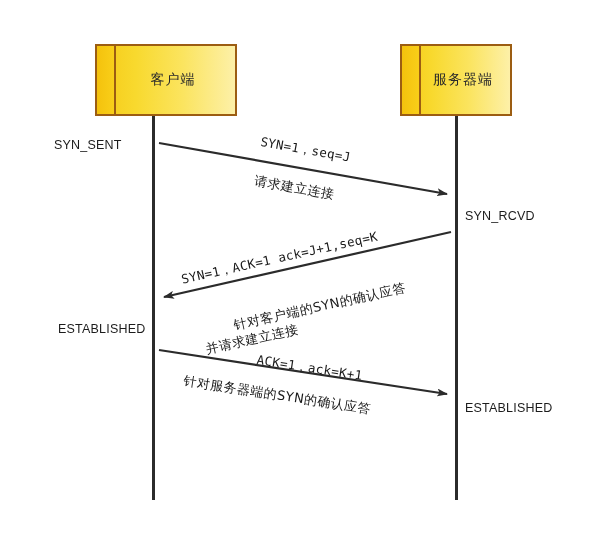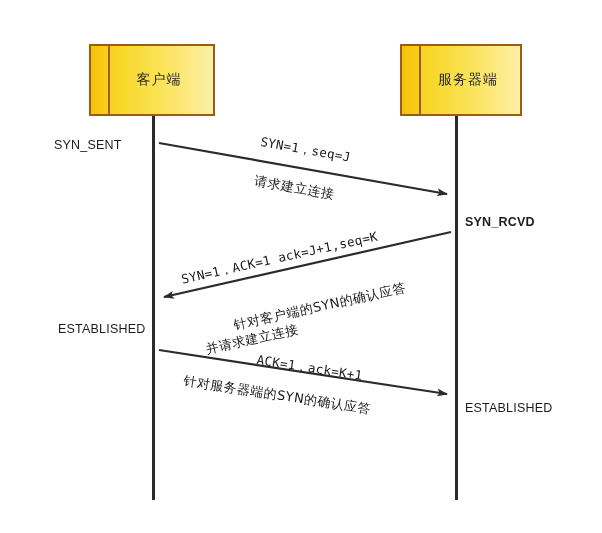--- a/index.html
+++ b/index.html
@@ -42,22 +42,22 @@
   }
   .node-label {
     position: relative;
     z-index: 2;
     font-family: "DejaVu Sans", sans-serif;
     font-size: 14px;
     letter-spacing: 1px;
     color: #2a2a2a;
     padding-left: 14px;
   }
-  #client-box { left: 89px; top: 44px; width: 126px; height: 72px; }
-  #server-box { left: 400px; top: 44px; width: 122px; height: 72px; }
+  #client-box { left: 95px; top: 44px; width: 142px; height: 72px; }
+  #server-box { left: 400px; top: 44px; width: 112px; height: 72px; }
 
   
   .lifeline {
     position: absolute;
     width: 3px;
     background: #2b2b2b;
   }
   #client-lifeline { left: 152px; top: 116px; height: 384px; }
   #server-lifeline { left: 455px; top: 116px; height: 384px; }
 
@@ -65,21 +65,21 @@
   .state-label {
     position: absolute;
     font-family: "Liberation Sans", sans-serif;
     font-size: 12.5px;
     color: #1c1c1c;
     white-space: nowrap;
     letter-spacing: 0.2px;
   }
   #state-syn-sent     { left: 54px;  top: 138px; }
   #state-established-client { left: 58px; top: 322px; }
-  #state-syn-rcvd     { left: 465px; top: 215px; font-weight: bold; }
+  #state-syn-rcvd     { left: 465px; top: 209px; }
   #state-established-server { left: 465px; top: 401px; }
 
   
   #arrow-layer {
     position: absolute;
     left: 0; top: 0;
     width: 602px;
     height: 533px;
     pointer-events: none;
   }

